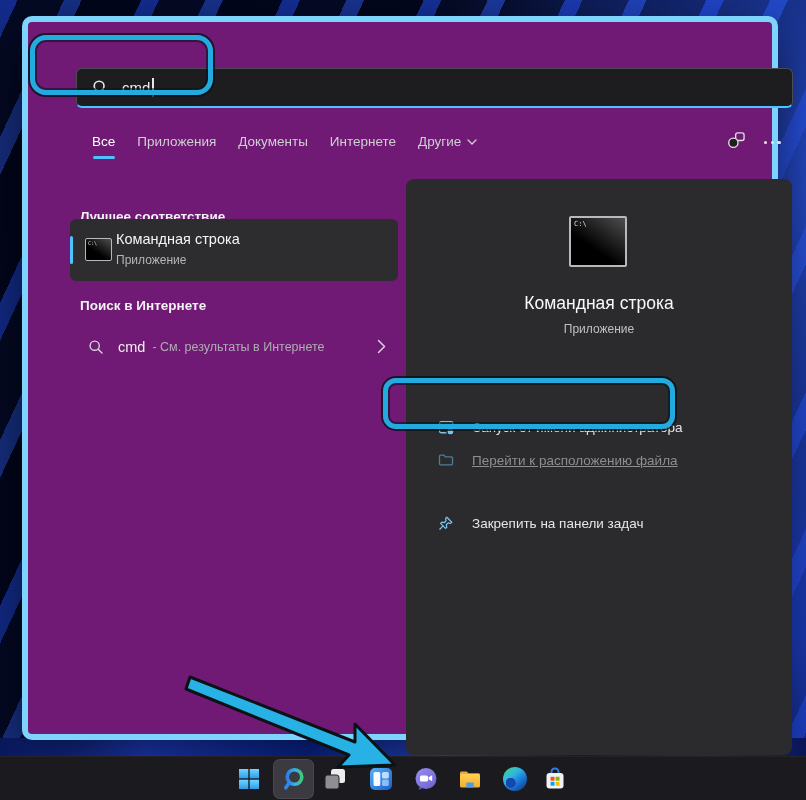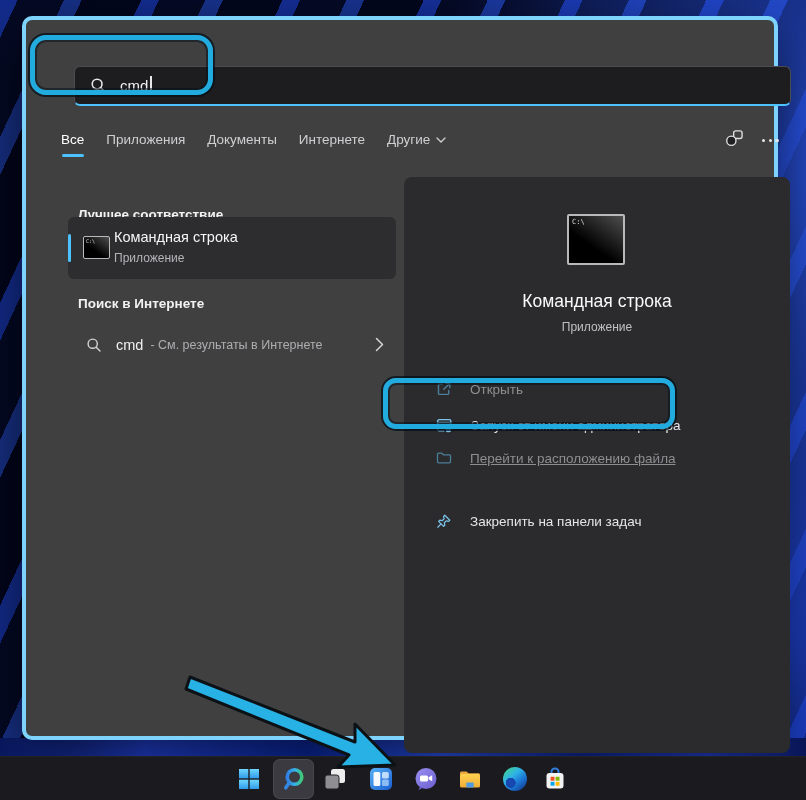--- a/index.html
+++ b/index.html
@@ -12,37 +12,37 @@
       radial-gradient(circle at 108% 22%, rgba(45,90,240,.9) 0%, rgba(10,20,80,0) 42%),
       radial-gradient(circle at 96% 78%, rgba(35,75,230,.8) 0%, rgba(8,15,60,0) 38%),
       repeating-linear-gradient(115deg, rgba(28,70,230,.50) 0 16px, rgba(4,8,34,.88) 16px 58px, rgba(40,90,245,.42) 58px 74px, rgba(2,5,26,.92) 74px 128px),
       linear-gradient(100deg,#0a1132 0%,#0e1a4e 45%,#12267a 75%,#0a1342 100%);
   }
   .wallpaper-band { position:absolute; left:0; top:738px; width:806px; height:18px;
     background:linear-gradient(90deg,#0a1a66 0%,#2447e6 18%,#0c2cae 38%,#2c55f2 55%,#0e2a9e 72%,#2142d8 88%,#0a175c 100%); }
 
   
   .panel { position:absolute; left:22px; top:16px; width:756px; height:724px;
-    background:#404040; border:4px solid #7dd3fc; border-radius:10px;
+    background:#701a75; border:6px solid #7dd3fc; border-radius:10px;
     box-shadow:0 22px 60px rgba(0,0,0,.65); }
 
   .search-field { position:absolute; left:48px; top:46px; width:717px; height:40px;
     background:#1d1d20; border:1px solid #4b4b52; border-bottom:2px solid #4cc2ff;
     border-radius:6px; display:flex; align-items:center; }
   .search-glyph { margin-left:15px; display:flex; }
   .search-text { margin-left:13px; color:#f0f0f0; font-size:15px; }
   .caret { display:inline-block; width:1.5px; height:19px; background:#e8e8e8; margin-left:2px; vertical-align:-4px; }
 
   .hl-box { border:5px solid #22abdf; position:absolute; z-index:20; pointer-events:none;
     box-shadow:0 0 0 2px rgba(6,16,24,.75), inset 0 0 0 2px rgba(6,16,24,.55); }
   .hl-box.one { left:30px; top:35px; width:183px; height:60px; border-radius:16px; }
   .hl-box.two { left:383px; top:378px; width:292px; height:51px; border-radius:13px; }
 
   
-  .tabs { position:absolute; left:35px; top:112px; display:flex; gap:22px; align-items:center; }
+  .tabs { position:absolute; left:64px; top:112px; display:flex; gap:22px; align-items:center; }
   .tab { color:#cfcfd2; font-size:13.5px; position:relative; cursor:default; display:flex; align-items:center; gap:6px; }
   .tab.selected { color:#ffffff; }
   .tab.selected .tab-underline { position:absolute; left:1px; bottom:-10px; width:22px; height:3px; border-radius:3px; background:#4cc2ff; }
   .top-icons { position:absolute; top:108px; left:698px; display:flex; gap:17px; align-items:center; }
   .dots { display:flex; gap:3.5px; align-items:center; padding-top:4px; }
   .dots i { width:3.2px; height:3.2px; border-radius:50%; background:#e6e6e8; }
 
   
   .sec-header { position:absolute; left:52px; color:#f2f2f2; font-size:13.5px; font-weight:bold; }
   .sec-header.h1 { top:187px; }
@@ -185,29 +185,20 @@
     </span>
   </div>
 
   <div class="preview">
     <span class="cmd-ico big">
         <span>C:\</span>
       </span>
     <div class="preview-title">Командная строка</div>
     <div class="preview-sub">Приложение</div>
 
-    <div class="action-row r1 dim">
-      <span class="a-ico">
-        <svg width="16" height="16" viewBox="0 0 16 16" fill="none" stroke="currentColor" stroke-width="1.4" stroke-linecap="round" stroke-linejoin="round">
-          <path d="M6.5 3.2H3.4c-.5 0-.9.4-.9.9v8.4c0 .5.4.9.9.9h8.4c.5 0 .9-.4.9-.9V9.5"></path>
-          <path d="M9.4 2.2h4.4v4.4M13.6 2.4L7.8 8.2"></path>
-        </svg>
-      </span>
-      <span>Открыть</span>
-    </div>
 
     <div class="action-row r2">
       <span class="a-ico">
         <svg width="17" height="17" viewBox="0 0 16 16" fill="none" stroke="currentColor" stroke-width="1.3">
           <rect x="1.5" y="2.5" width="12.5" height="10.5" rx="1.5"></rect>
           <path d="M1.7 5.2h12.1"></path>
           <circle cx="11.7" cy="11.7" r="3.4" fill="currentColor" stroke="#232326" stroke-width="1.4"></circle>
         </svg>
       </span>
       <span>Запуск от имени администратора</span>

